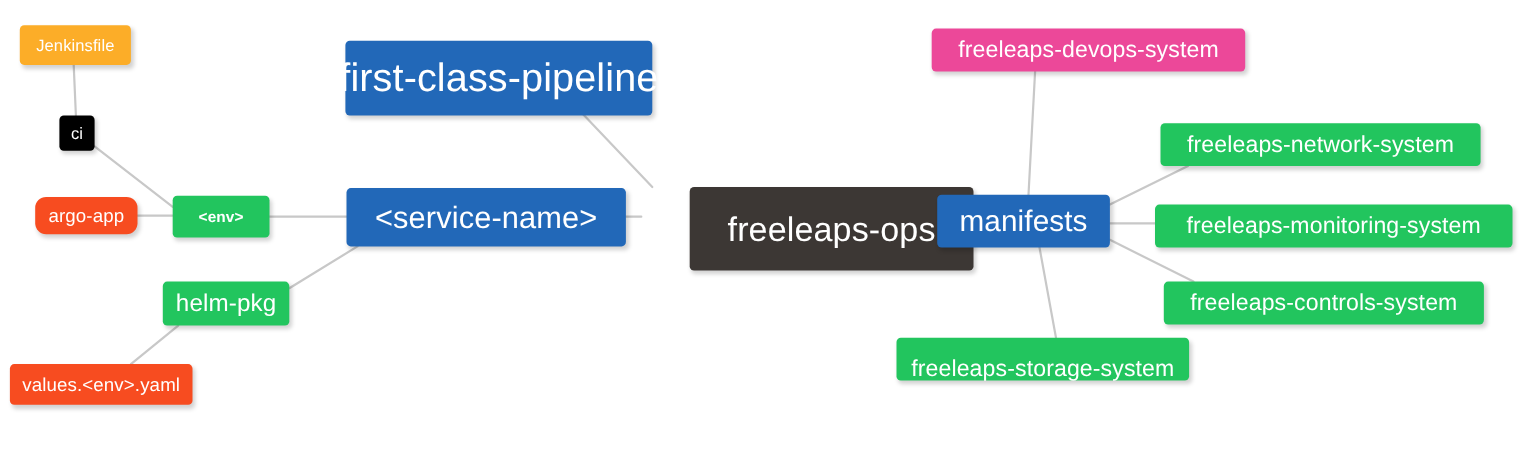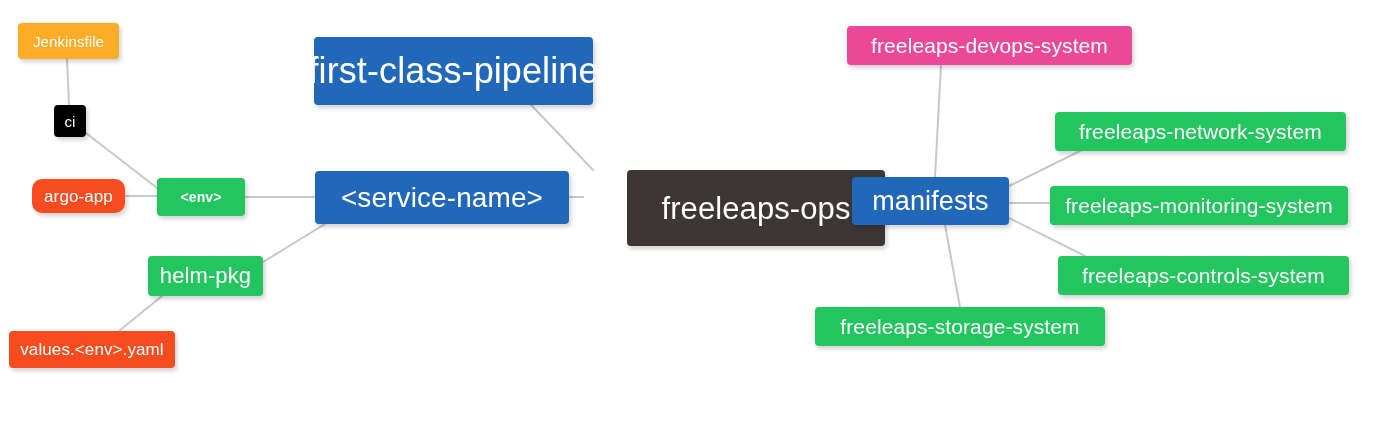--- a/index.html
+++ b/index.html
@@ -90,23 +90,23 @@
       </div>
       <div class="node" style="left: 9px; top: 331px; width: 166px; height: 37px; background: rgb(247, 76, 32); font-size: 17px;">
         <span>values.&lt;env&gt;.yaml</span>
       </div>
       <div class="node" style="left: 847px; top: 26px; width: 285px; height: 39px; background: #ec4899; font-size: 21px;">
         <span>freeleaps-devops-system</span>
       </div>
       <div class="node" style="left: 1055px; top: 112px; width: 291px; height: 39px; background: rgb(34, 197, 94); font-size: 21px;">
         <span>freeleaps-network-system</span>
       </div>
-      <div class="node" style="left: 1050px; top: 186px; width: 298px; height: 39px; background: rgb(34, 197, 94); font-size: 21px;">
+      <div class="node" style="left: 1050px; top: 186px; width: 325px; height: 39px; background: rgb(34, 197, 94); font-size: 21px;">
         <span>freeleaps-monitoring-system</span>
       </div>
       <div class="node" style="left: 1058px; top: 256px; width: 291px; height: 39px; background: rgb(34, 197, 94); font-size: 21px;">
         <span>freeleaps-controls-system</span>
       </div>
-      <div class="node" style="left: 815px; top: 307px; width: 290px; height: 39px; background: rgb(34, 197, 94); font-size: 21px;">
+      <div class="node" style="left: 815px; top: 307px; width: 266px; height: 39px; background: rgb(34, 197, 94); font-size: 21px; align-items: flex-end;">
         <span>freeleaps-storage-system</span>
       </div>
     </div>
 </div>
 
 </body></html>

